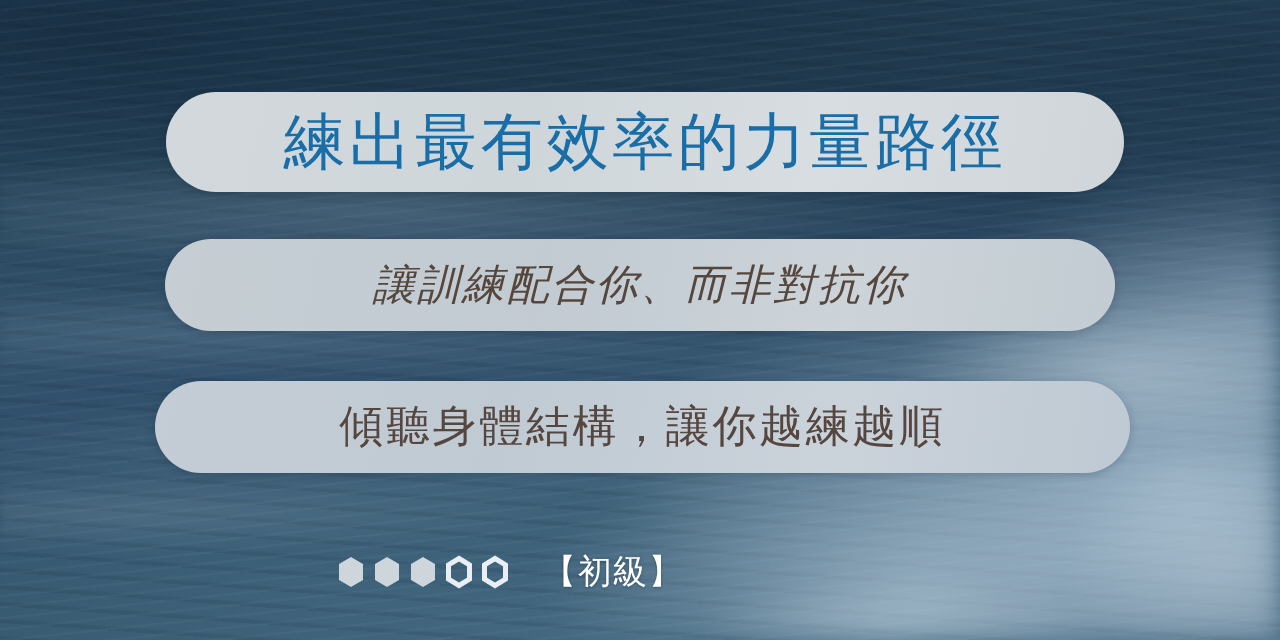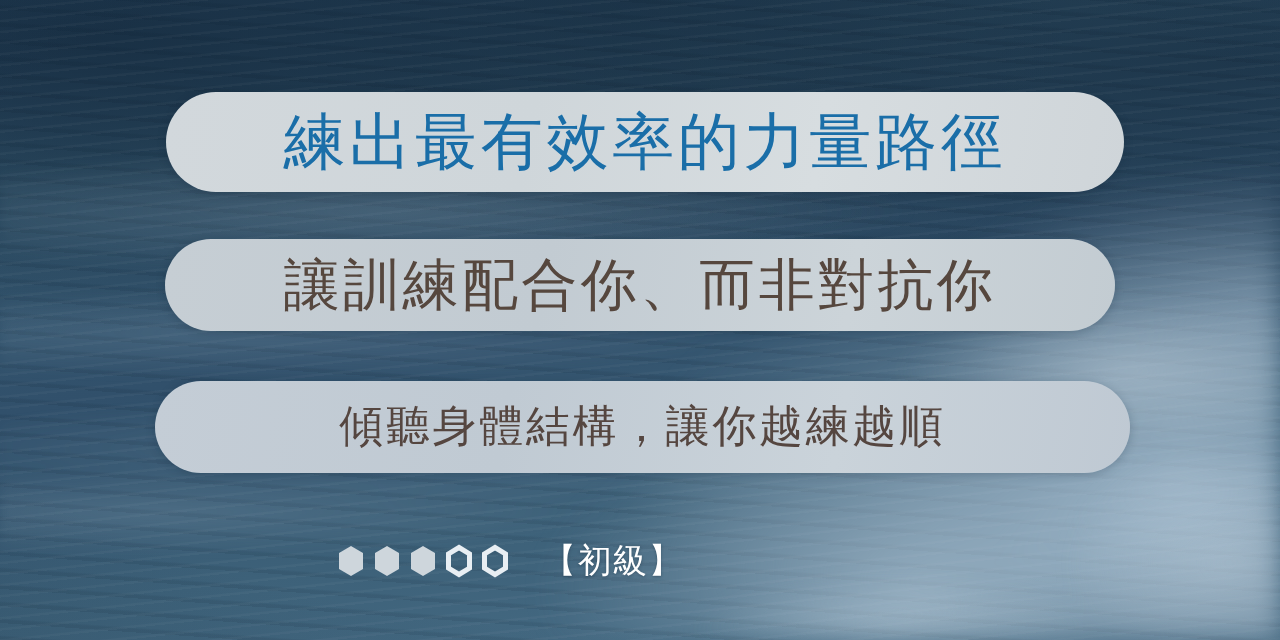--- a/index.html
+++ b/index.html
@@ -119,42 +119,43 @@
 
   
   #card-2 {
     left: 165px;
     top: 239px;
     width: 950px;
     height: 92px;
     background: linear-gradient(100deg, #c6ced4 0%, #c2cbd2 40%, #ccd4d9 72%, #c3ccd2 100%);
   }
   #card-2 .card-line {
-    font-size: 56px;
+    font-size: 42px;
     color: #56473e;
+    font-style: italic;
   }
 
   
   #card-3 {
     left: 155px;
     top: 381px;
     width: 975px;
     height: 92px;
     background: linear-gradient(100deg, #c4cdd6 0%, #c0cad3 36%, #cad3da 70%, #bfc9d3 100%);
   }
   #card-3 .card-line {
     font-size: 44px;
     color: #554640;
   }
 
   
   #level-row {
     position: absolute;
     left: 0;
-    top: 537px;
+    top: 548px;
     width: 1020px;
     height: 48px;
     display: flex;
     align-items: center;
     justify-content: center;
     gap: 23px;
   }
   .hex-group {
     display: flex;
     align-items: center;

